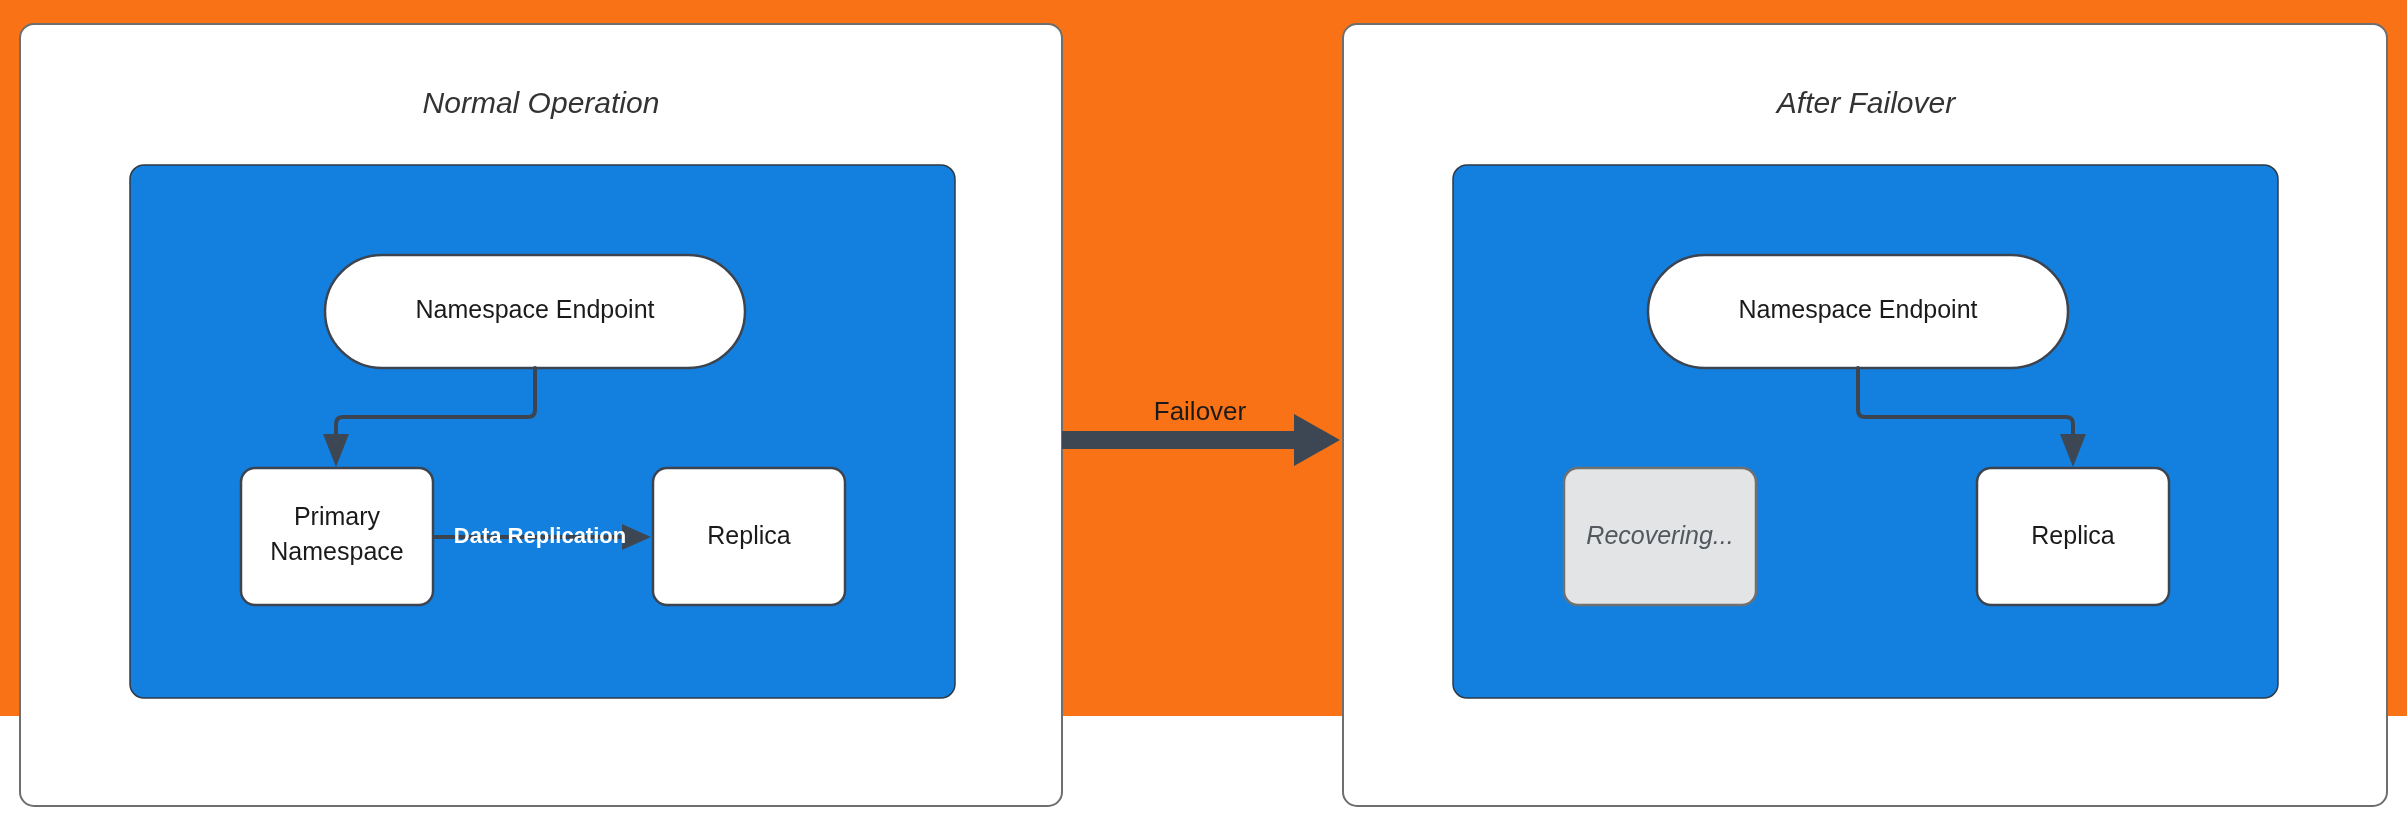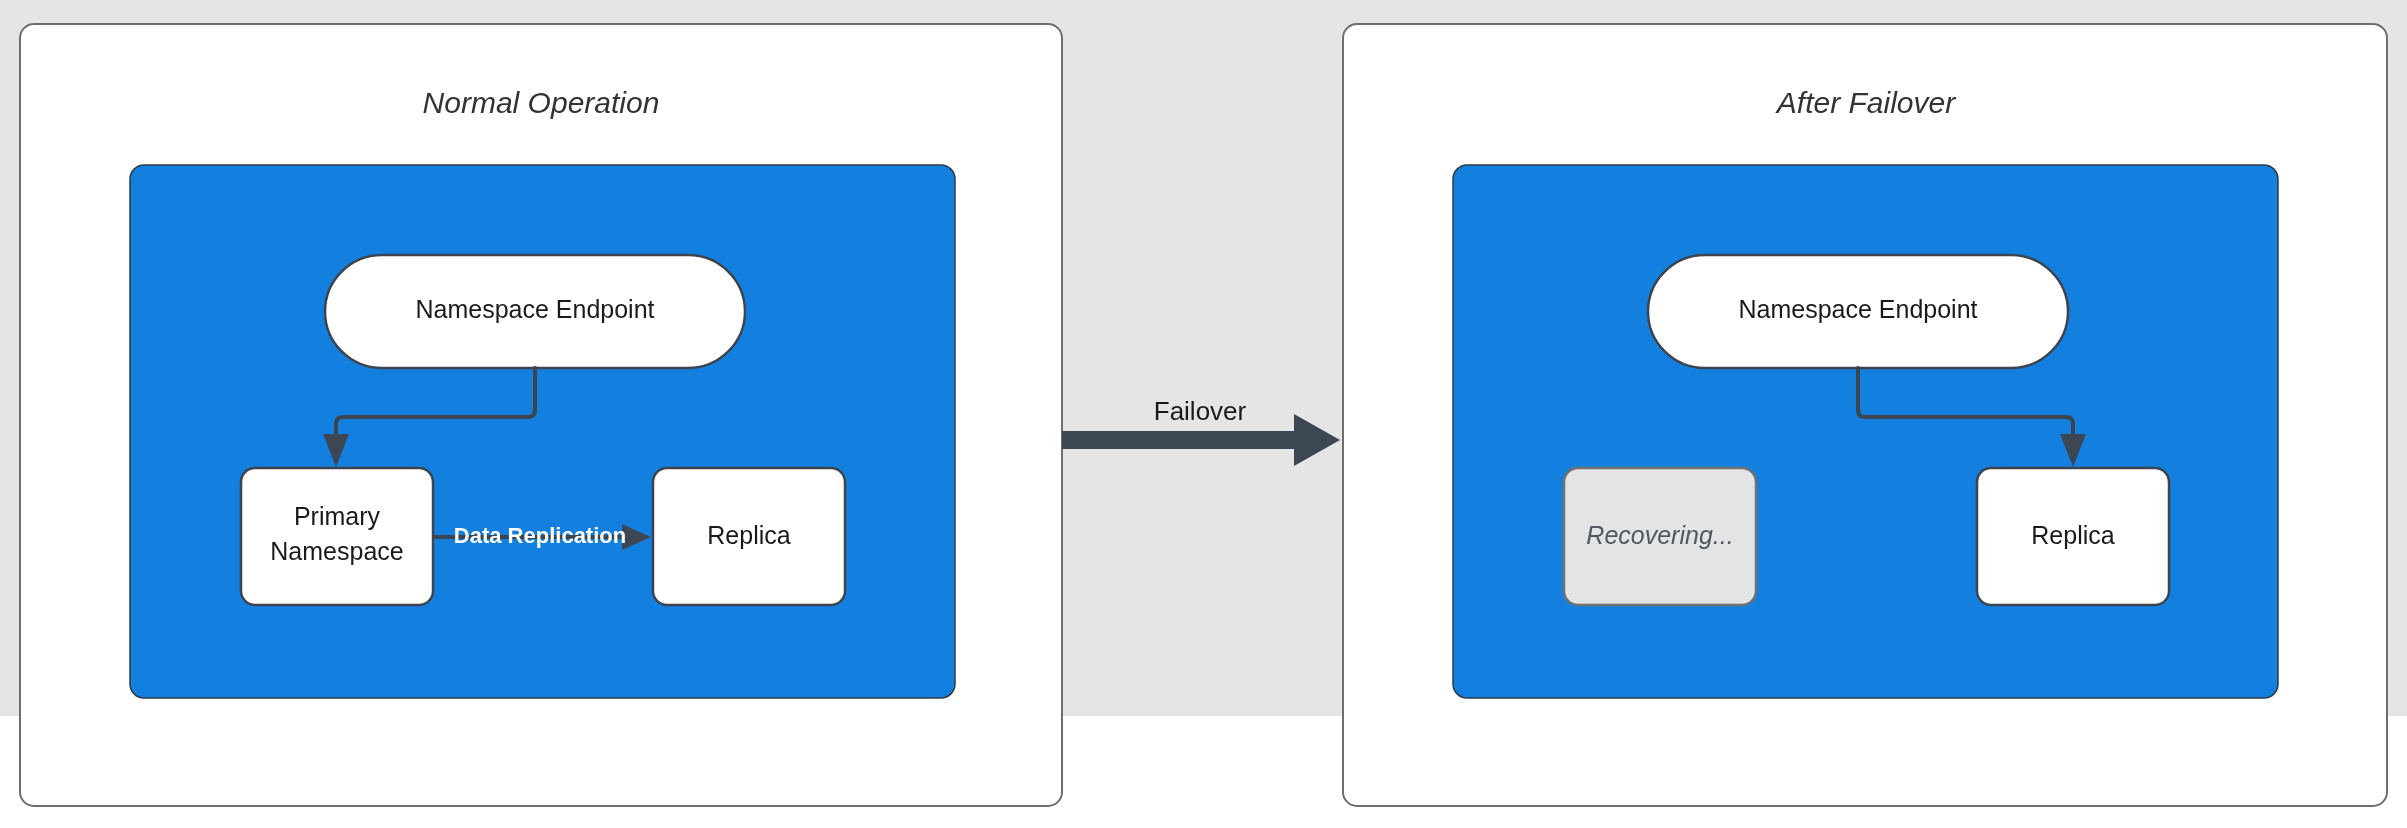--- a/index.html
+++ b/index.html
@@ -10,21 +10,21 @@
   body {
     width: 2407px;
     height: 828px;
     font-family: "Liberation Sans", sans-serif;
     overflow: hidden;
   }
   #stage {
     position: relative;
     width: 2407px;
     height: 716px;
-    background: #e5e5e5;
+    background: #f97316;
   }
   #diagram-svg {
     position: absolute;
     left: 0;
     top: 0;
     width: 2407px;
     height: 828px;
     display: block;
   }
   .panel-frame {

